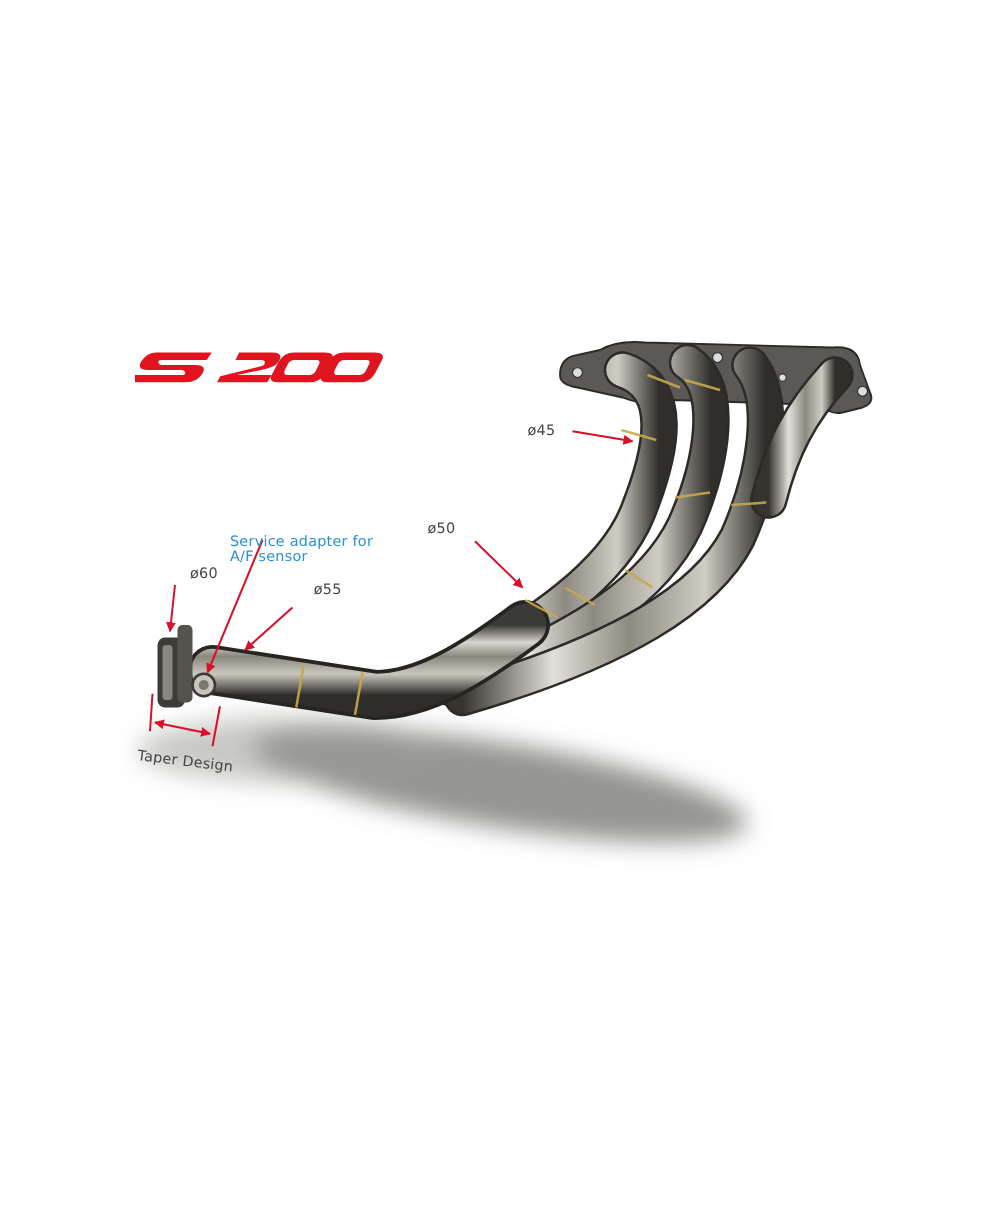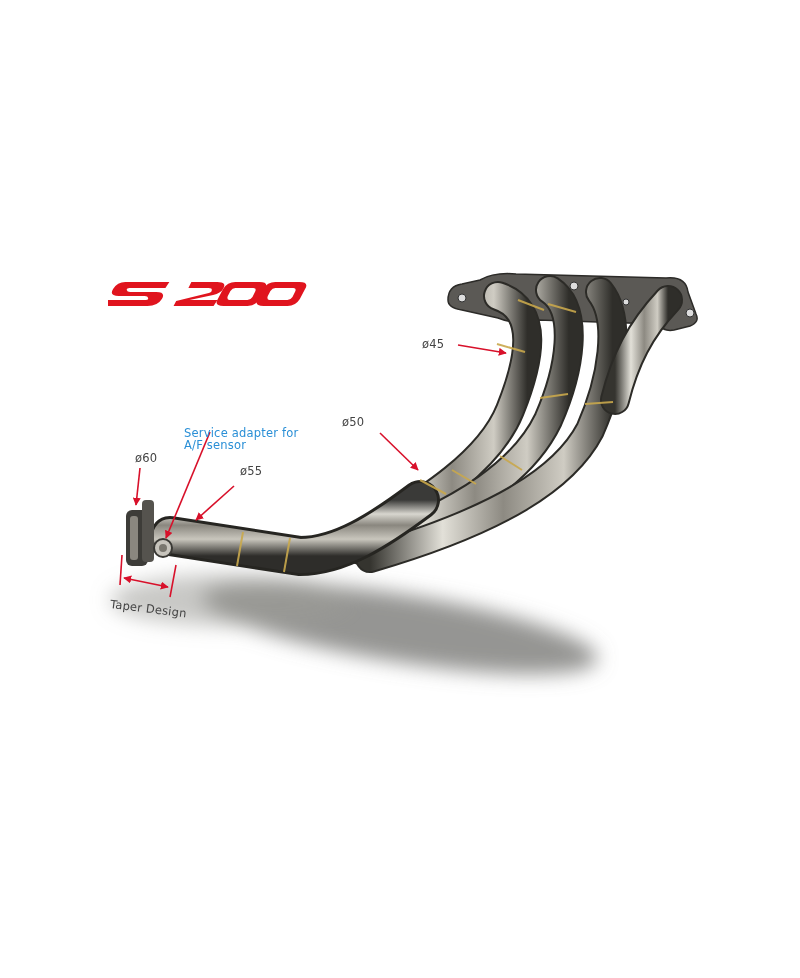--- a/index.html
+++ b/index.html
@@ -122,21 +122,21 @@
       <line x1="380" y1="433" x2="418" y2="470" marker-end="url(#ah)"></line>
       <line x1="458" y1="345" x2="506" y2="353" marker-end="url(#ah)"></line>
       <line x1="122" y1="555" x2="120" y2="585"></line>
       <line x1="176" y1="565" x2="170" y2="597"></line>
       <line x1="124" y1="578" x2="168" y2="587" marker-start="url(#ah)" marker-end="url(#ah)"></line>
     </g>
   </svg>
 
   <div class="lbl" style="left:422px; top:337px;">ø45</div>
   <div class="lbl" style="left:342px; top:415px;">ø50</div>
-  <div class="lbl" style="left:240px; top:464px;">ø55</div>
-  <div class="lbl" style="left:135px; top:451px;">ø60</div>
+  <div class="lbl" style="left:251px; top:464px;">ø55</div>
+  <div class="lbl" style="left:152px; top:451px;">ø60</div>
   <div class="lbl blue" style="left:184px; top:407px;margin-top:20px;">
     <div>Service adapter for</div>
     <div>A/F sensor</div>
   </div>
   <div class="lbl taper" style="left:111px; top:597px;">Taper Design</div>
 
 </div>
 
 </body></html>

